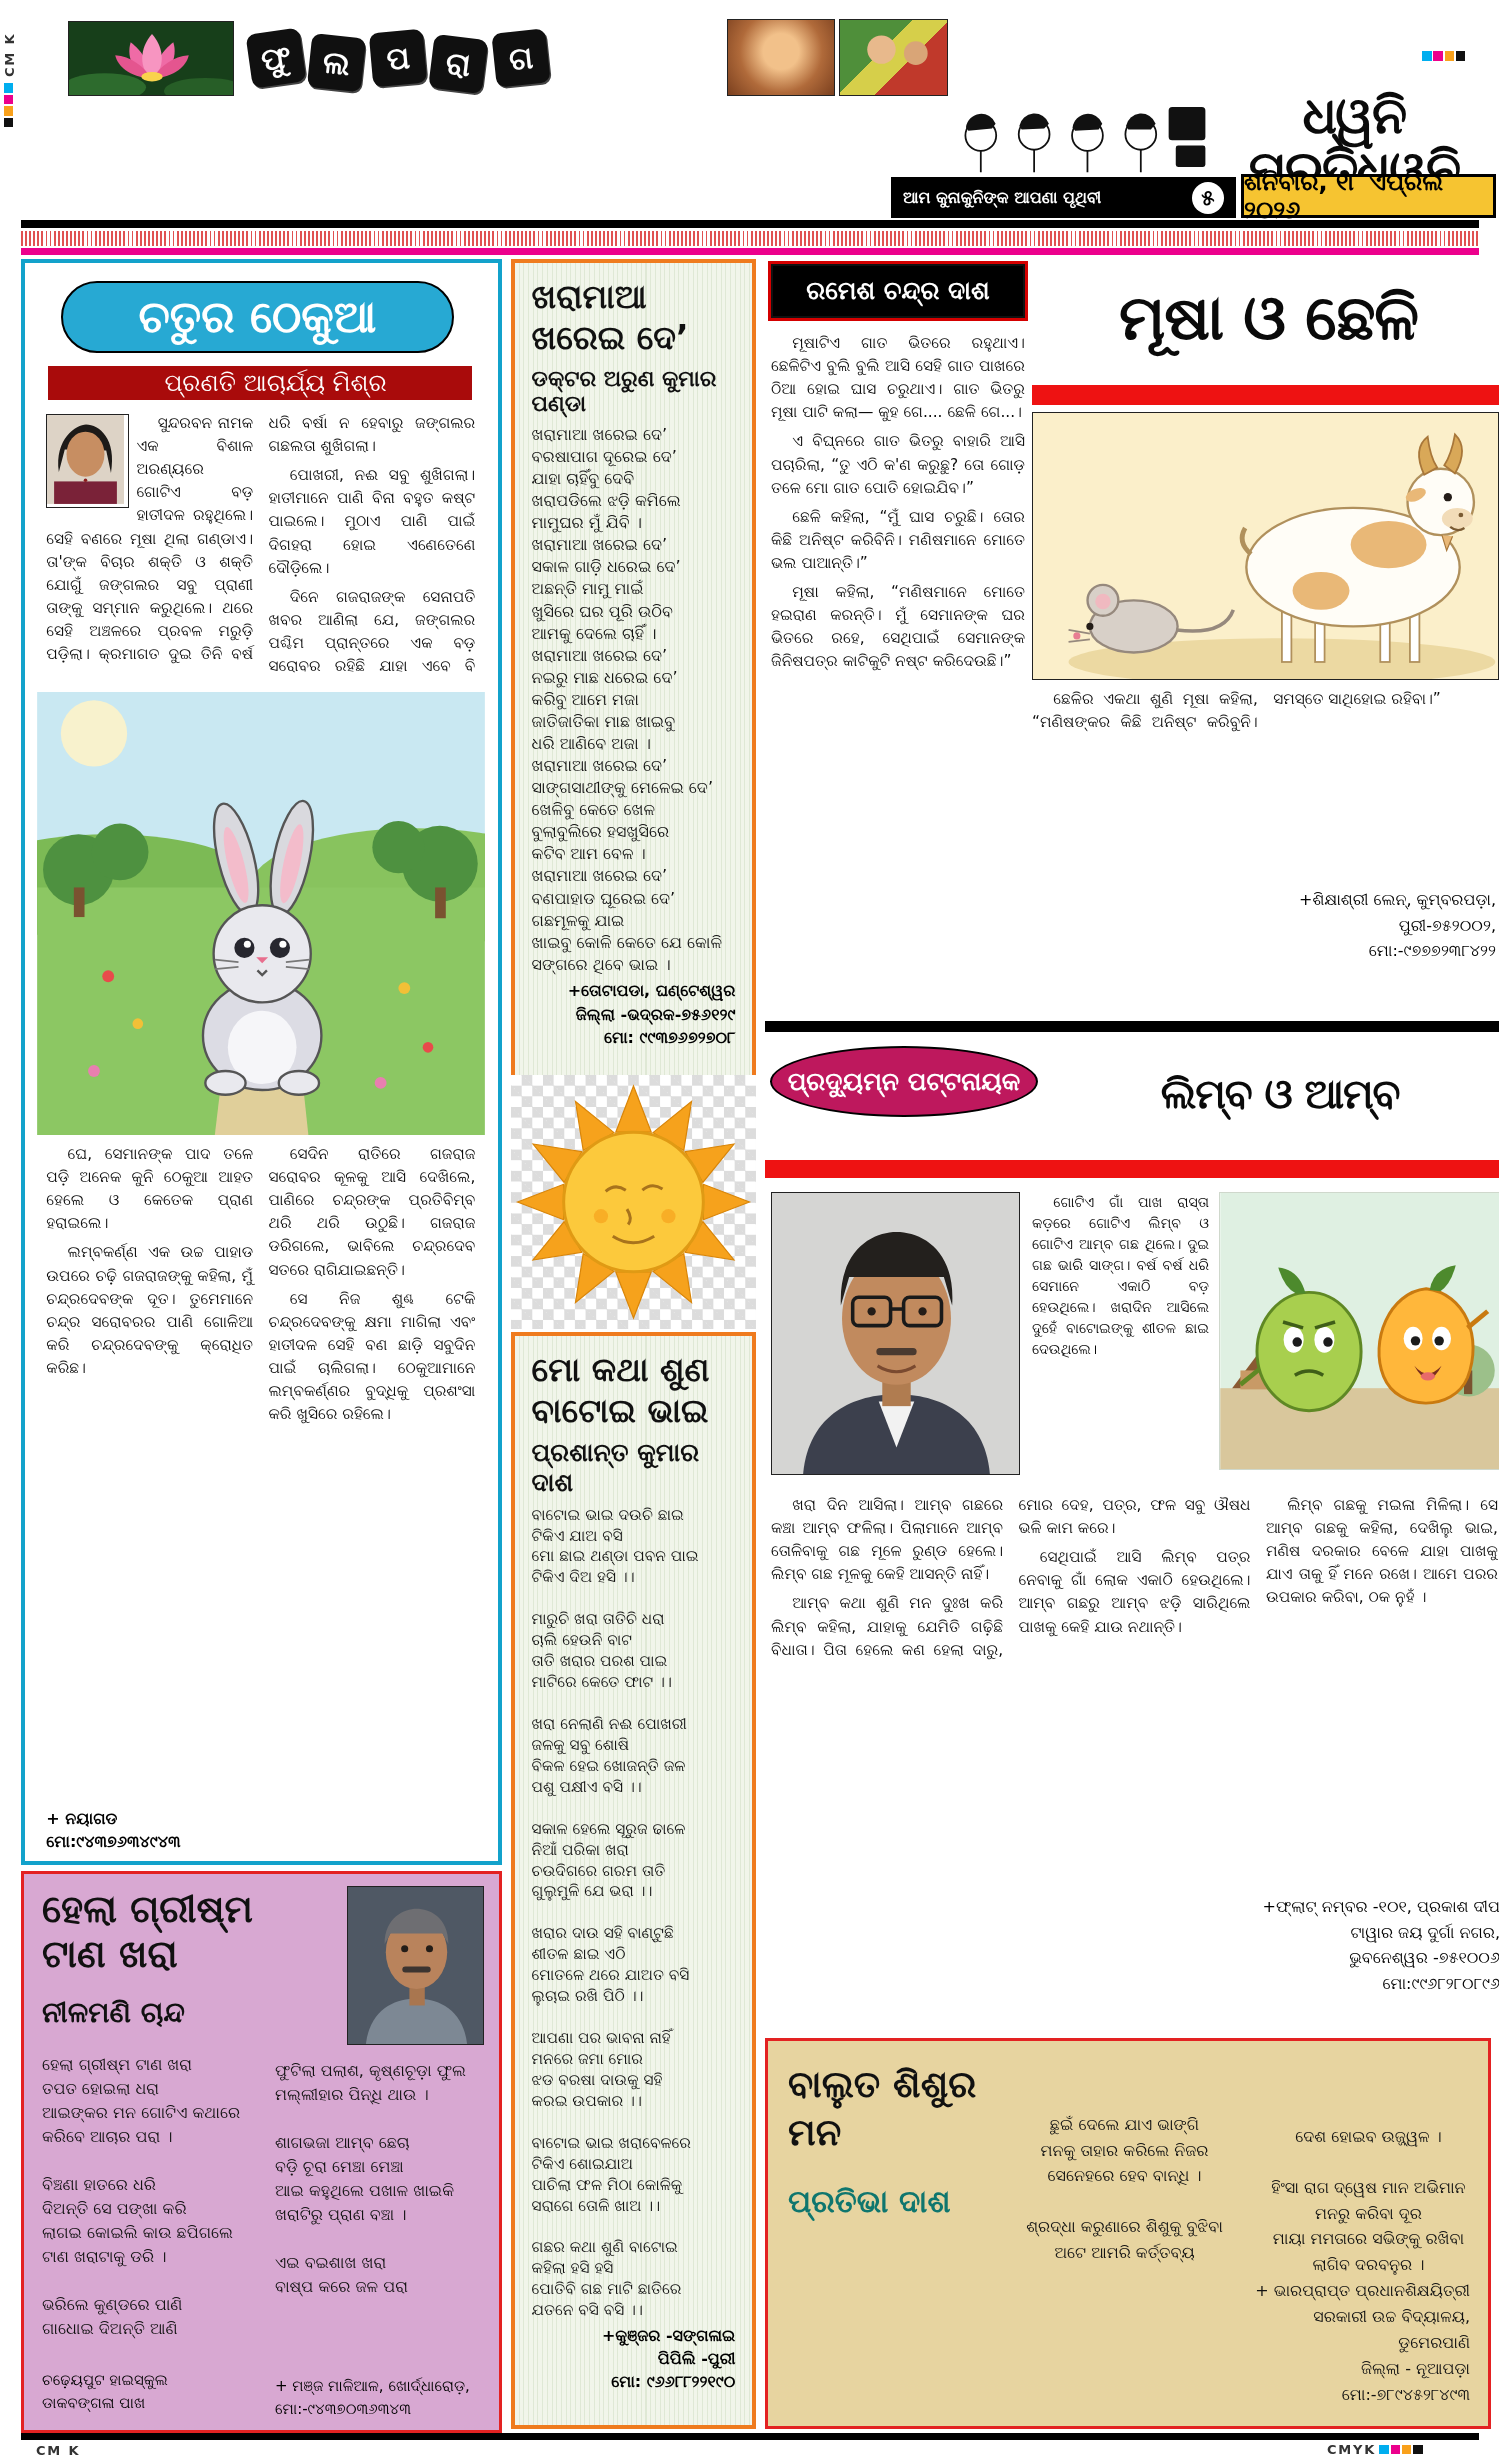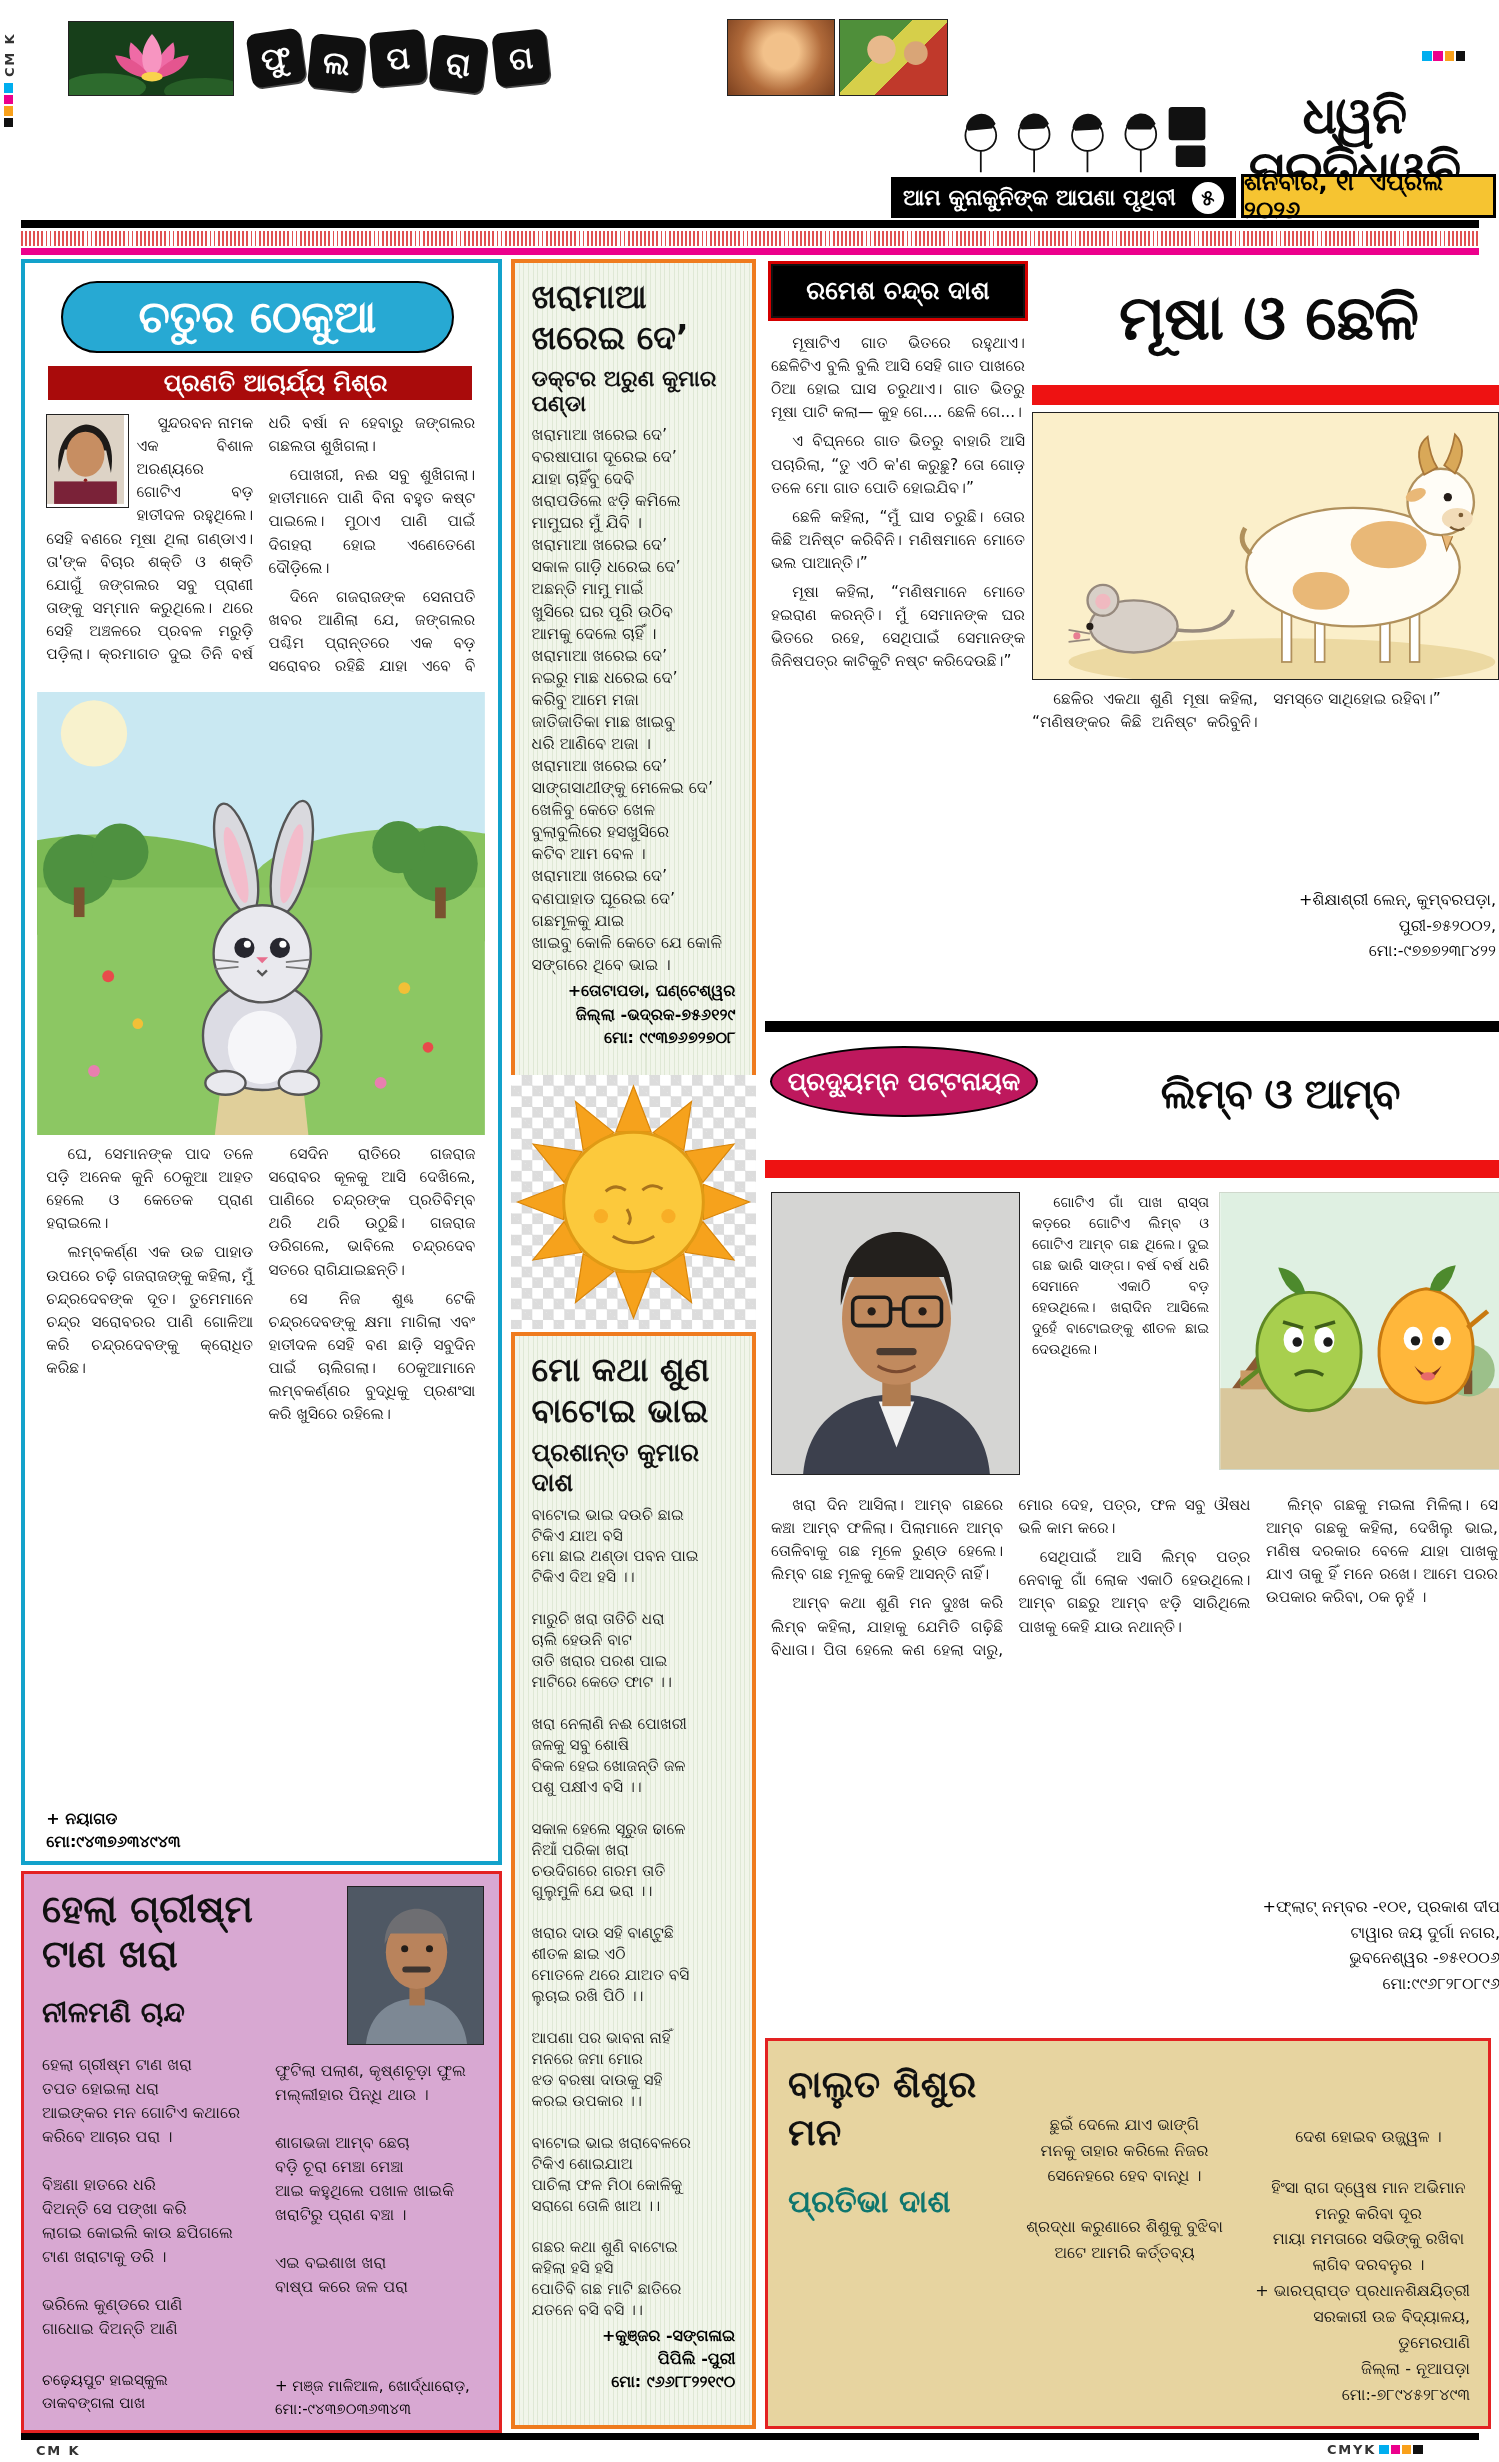--- a/index.html
+++ b/index.html
@@ -18,21 +18,21 @@
   .tile{width:54px;height:54px;background:#101010;border-radius:9.5px;color:#fff;display:inline-block;
         text-align:center;line-height:54px;font-size:31px;font-weight:900;margin-right:4.1px;box-shadow:1.2px 1.8px 0 #444;}
   .blackstrip{background:#000;color:#fff;display:flex;align-items:center;padding:0 12px;}
   .datebox{background:#f6c431;border:3px solid #000;color:#000;display:flex;align-items:center;justify-content:center;}
   .pinstripe{background:repeating-linear-gradient(90deg,#e05252 0 1.8px,#ffffff 1.8px 4.1px);}
   .magenta{background:#ec008c;}
   
   .bluebox{border:4.7px solid #13a2cb;background:#fff;}
   .pill{background:#27a9d3;border:2.4px solid #000;border-radius:38px;color:#fff;
         display:flex;align-items:center;justify-content:center;font-size:44px;font-weight:900;}
-  .redbar{background:#a90b0b;color:#fff;display:flex;align-items:center;justify-content:center;font-size:24px;font-weight:700;padding-left:32px;}
+  .redbar{background:#a90b0b;color:#fff;display:flex;align-items:center;justify-content:center;font-size:24px;font-weight:400;padding-left:32px;}
   .orangebox{border:4.7px solid #ef7b1e;background:repeating-linear-gradient(90deg,#f1f5ea 0 3.6px,#dfe8d5 3.6px 4.7px);padding:13px 16.6px;}
   .poem{font-size:16px;line-height:1.42;color:#111;}
   .poemfoot{font-size:16px;font-weight:700;line-height:1.45;}
   .blackbox{background:#000;color:#fff;display:flex;align-items:center;justify-content:center;
             font-size:25px;font-weight:700;border:2.4px solid #111;box-shadow:0 0 0 3px #d40000;}
   .bigheadline{font-weight:900;color:#0a0a0a;letter-spacing:-1.2px;}
   .redrule{background:#ee1212;}
   .creambox{background:#fbefca;border:1.8px solid #222;}
   .redoval{background:#be185d;border:2.4px solid #000;border-radius:50%;color:#fff;
            display:flex;align-items:center;justify-content:center;font-size:25px;font-weight:800;}
@@ -117,21 +117,21 @@
       </g>
     </svg>
   </div>
 
   <div class="abs mast-title" style="left:1215px;top:89px;width:278px;text-align:center;">ଧ୍ୱନି ପ୍ରତିଧ୍ୱନି</div>
   <div class="abs" style="left:1422px;top:51px;">
     <span class="sq" style="background:#00aeef"></span><span class="sq" style="background:#ec008c"></span><span class="sq" style="background:#f9a11b"></span><span class="sq" style="background:#111"></span>
   </div>
 
   <div class="abs blackstrip" style="left:891px;top:177px;width:345px;height:41px;">
-    <span style="font-size:22px;font-weight:700;flex:1;">ଆମ କୁନାକୁନିଙ୍କ ଆପଣା ପୃଥିବୀ</span>
+    <span style="font-size:16px;font-weight:700;flex:1;">ଆମ କୁନାକୁନିଙ୍କ ଆପଣା ପୃଥିବୀ</span>
     <span style="background:#fff;color:#000;border-radius:50%;width:32px;height:32px;display:inline-flex;align-items:center;justify-content:center;font-size:21.3px;font-weight:900;">୫</span>
   </div>
   <div class="abs datebox" style="left:1241px;top:174px;width:255px;height:44px;">
     <span style="font-size:24px;font-weight:800;">ଶନିବାର, ୧୮ ଏପ୍ରିଲ ୨୦୨୬</span>
   </div>
 
   <div class="abs" style="left:21px;top:220px;width:1458px;height:8.3px;background:#000;"></div>
   <div class="abs pinstripe" style="left:21px;top:231px;width:1458px;height:15.4px;"></div>
   <div class="abs magenta" style="left:21px;top:248px;width:1458px;height:7.1px;"></div>
 

